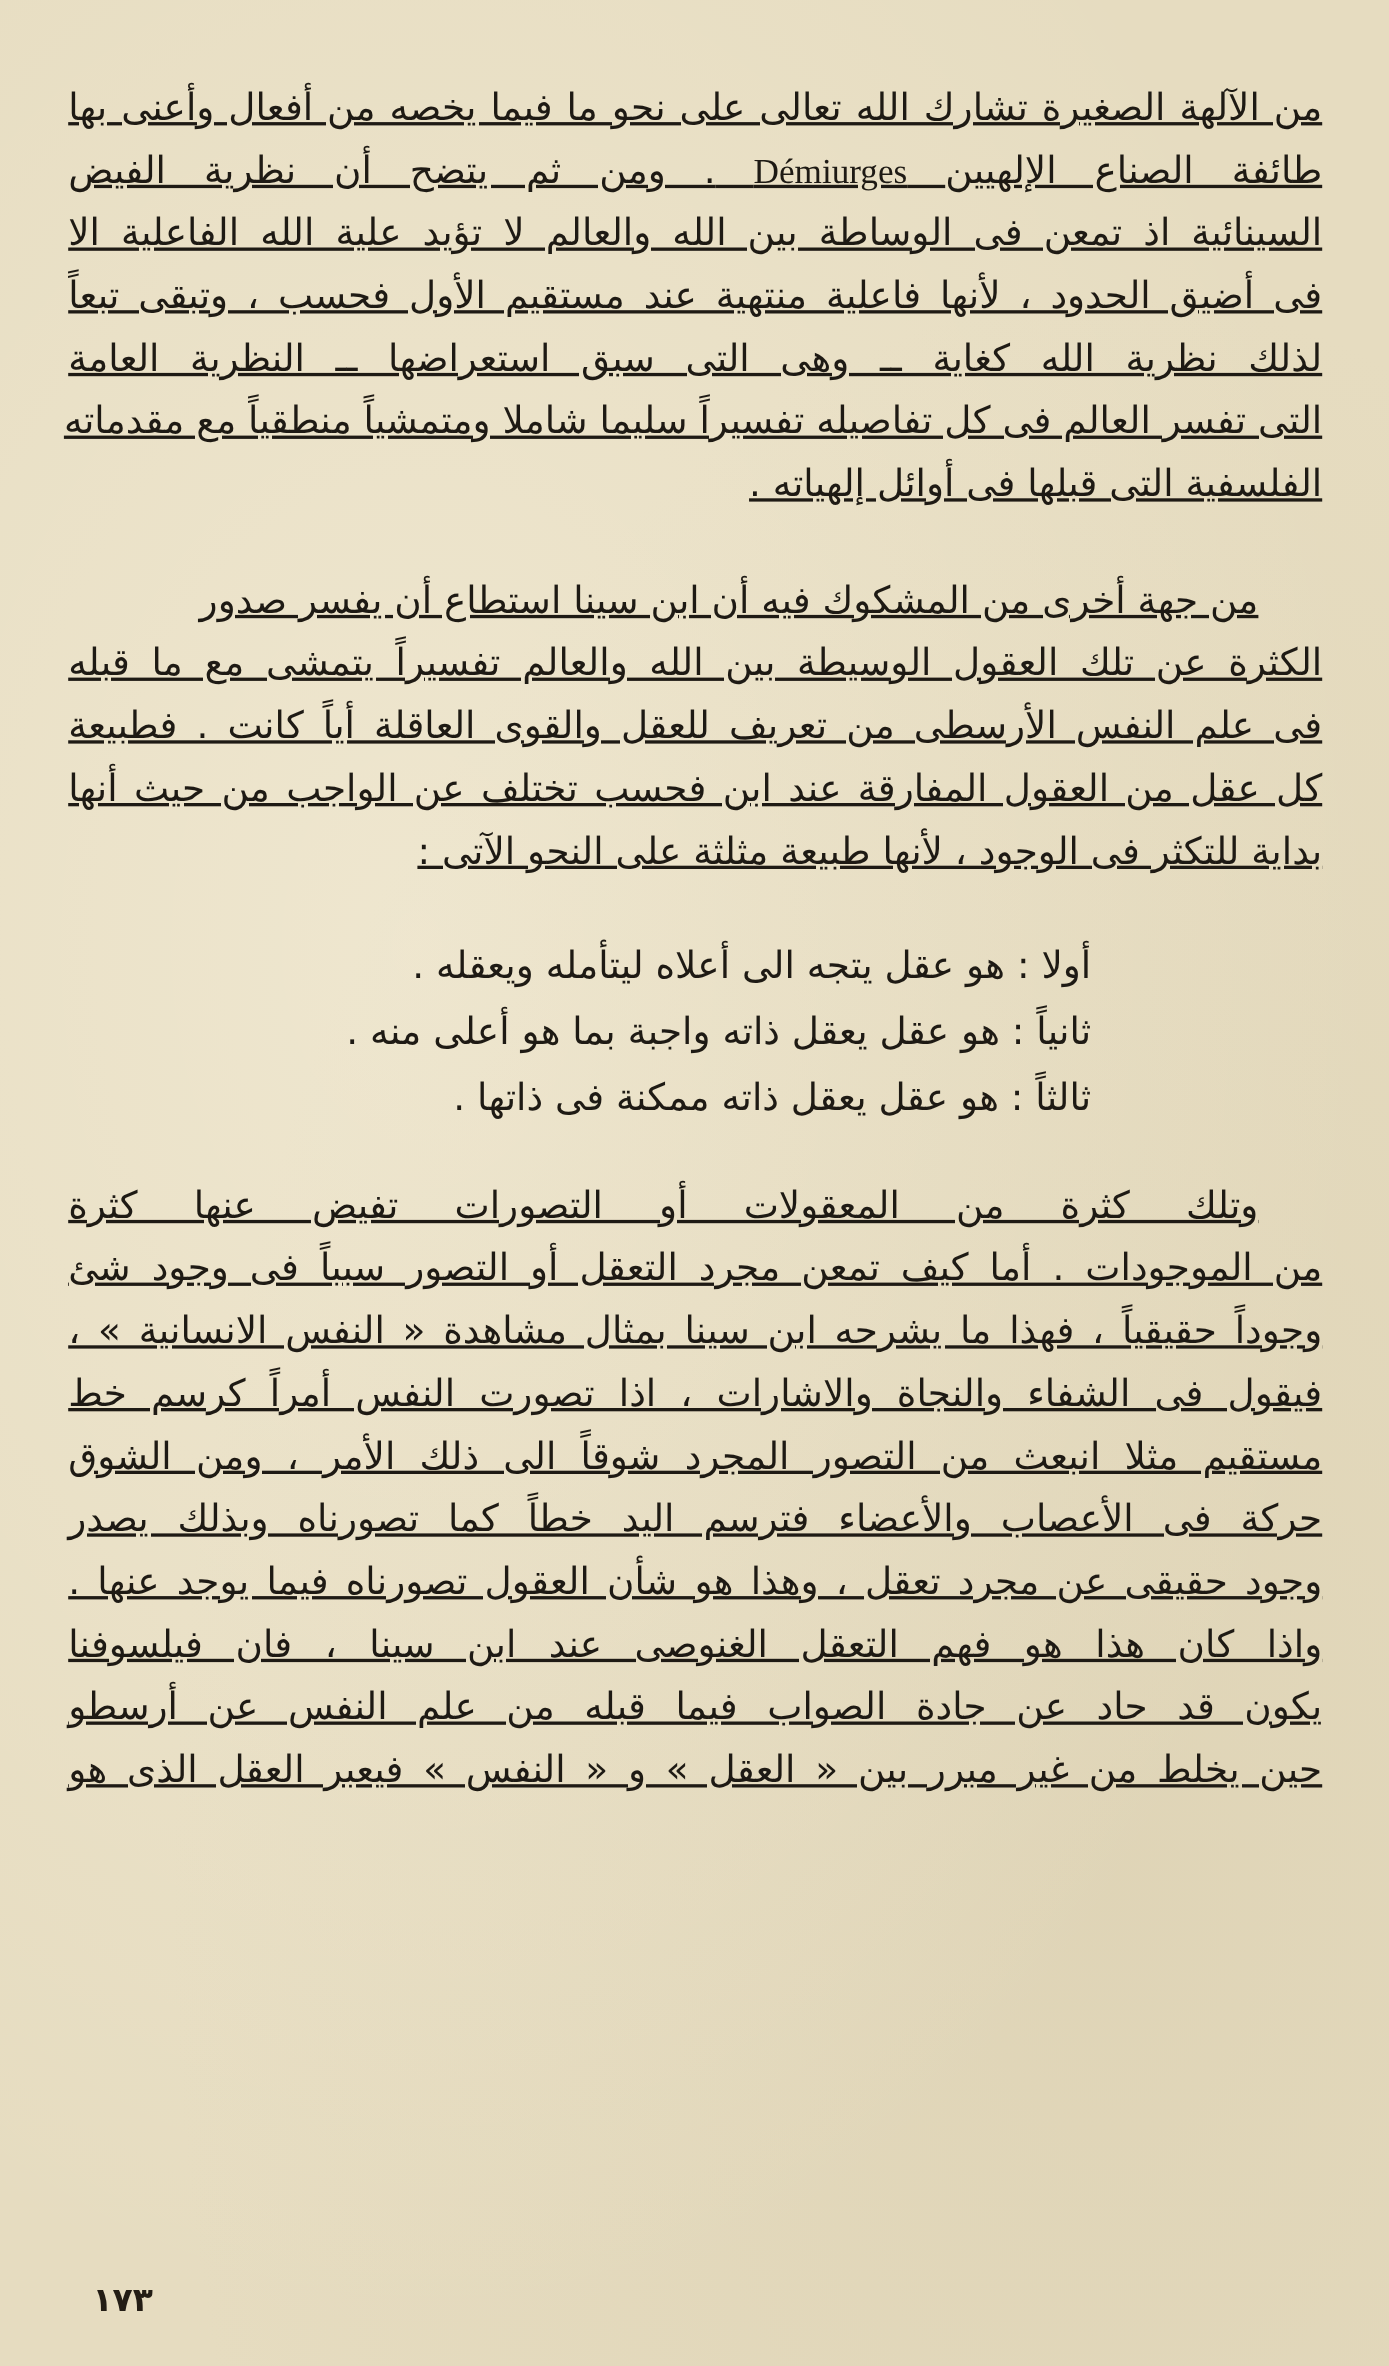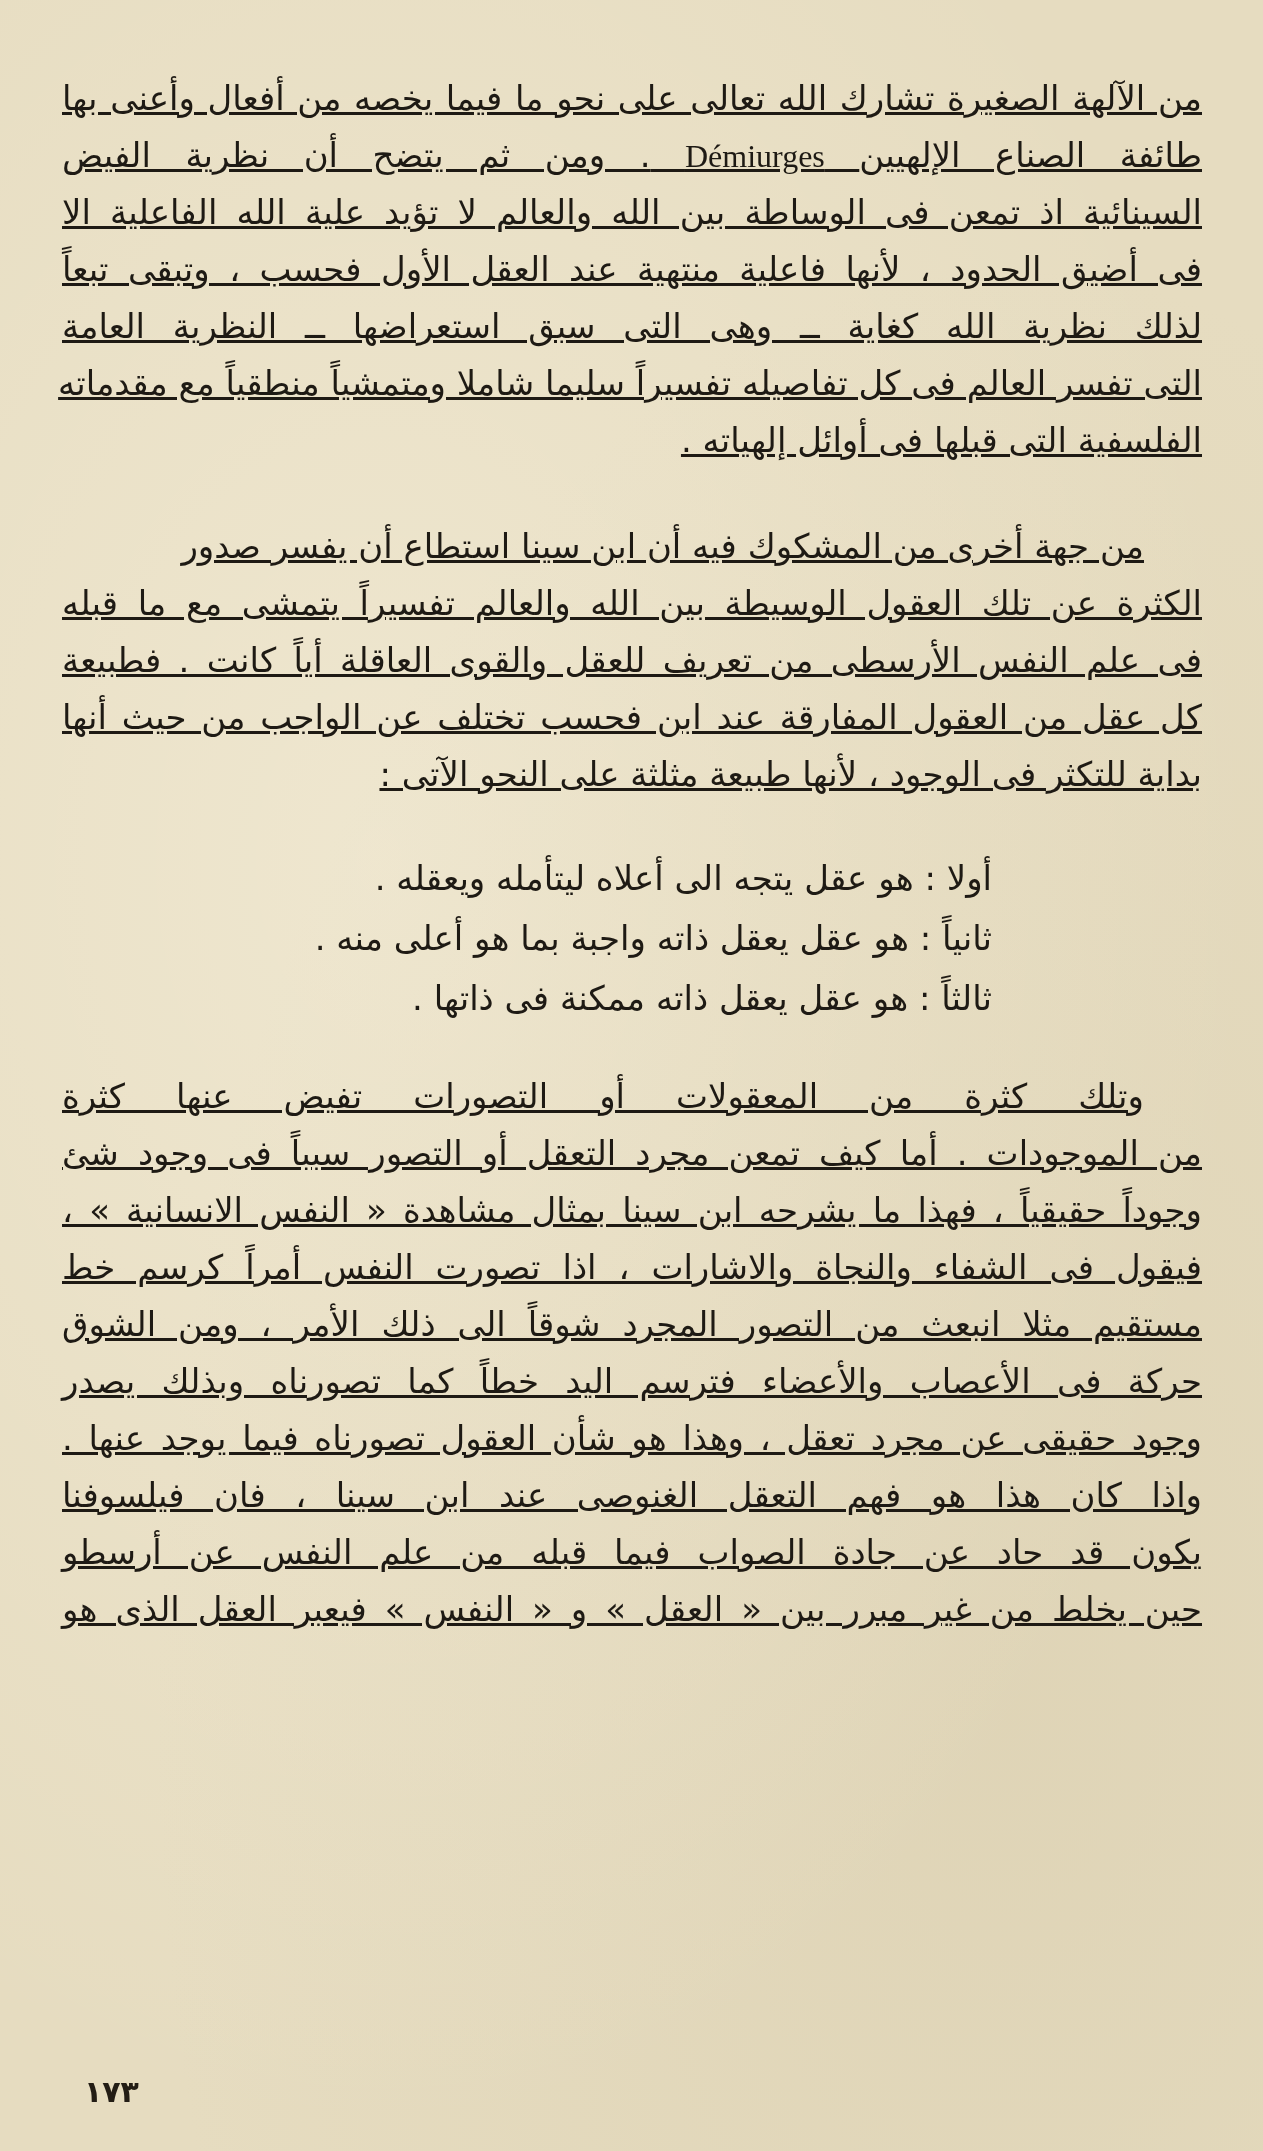--- a/index.html
+++ b/index.html
@@ -73,21 +73,21 @@
     }
   </style>
 </head>
 <body>
 
 <div class="page">
 
   <div class="line" style="top:28px">من الآلهة الصغيرة تشارك الله تعالى على نحو ما فيما يخصه من أفعال وأعنى بها</div>
   <div class="line" style="top:85px"><span>طائفة الصناع الإلهيين</span> <span class="latin">Démiurges</span> <span>. ومن ثم يتضح أن نظرية الفيض</span></div>
   <div class="line" style="top:142px">السينائية اذ تمعن فى الوساطة بين الله والعالم لا تؤيد علية الله الفاعلية الا</div>
-  <div class="line" style="top:199px">فى أضيق الحدود ، لأنها فاعلية منتهية عند العقل الأول فحسب ، وتبقى تبعاً</div>
+  <div class="line" style="top:199px">فى أضيق الحدود ، لأنها فاعلية منتهية عند مستقيم الأول فحسب ، وتبقى تبعاً</div>
   <div class="line" style="top:256px">لذلك نظرية الله كغاية ــ وهى التى سبق استعراضها ــ النظرية العامة</div>
   <div class="line" style="top:313px">التى تفسر العالم فى كل تفاصيله تفسيراً سليما شاملا ومتمشياً منطقياً مع مقدماته</div>
   <div class="line last" style="top:370px">الفلسفية التى قبلها فى أوائل إلهياته .</div>
 
   <div class="line indent last" style="top:476px">من جهة أخرى من المشكوك فيه أن ابن سينا استطاع أن يفسر صدور</div>
   <div class="line" style="top:533px">الكثرة عن تلك العقول الوسيطة بين الله والعالم تفسيراً يتمشى مع ما قبله</div>
   <div class="line" style="top:590px">فى علم النفس الأرسطى من تعريف للعقل والقوى العاقلة أياً كانت . فطبيعة</div>
   <div class="line" style="top:647px">كل عقل من العقول المفارقة عند ابن فحسب تختلف عن الواجب من حيث أنها</div>
   <div class="line last" style="top:704px">بداية للتكثر فى الوجود ، لأنها طبيعة مثلثة على النحو الآتى :</div>
 

